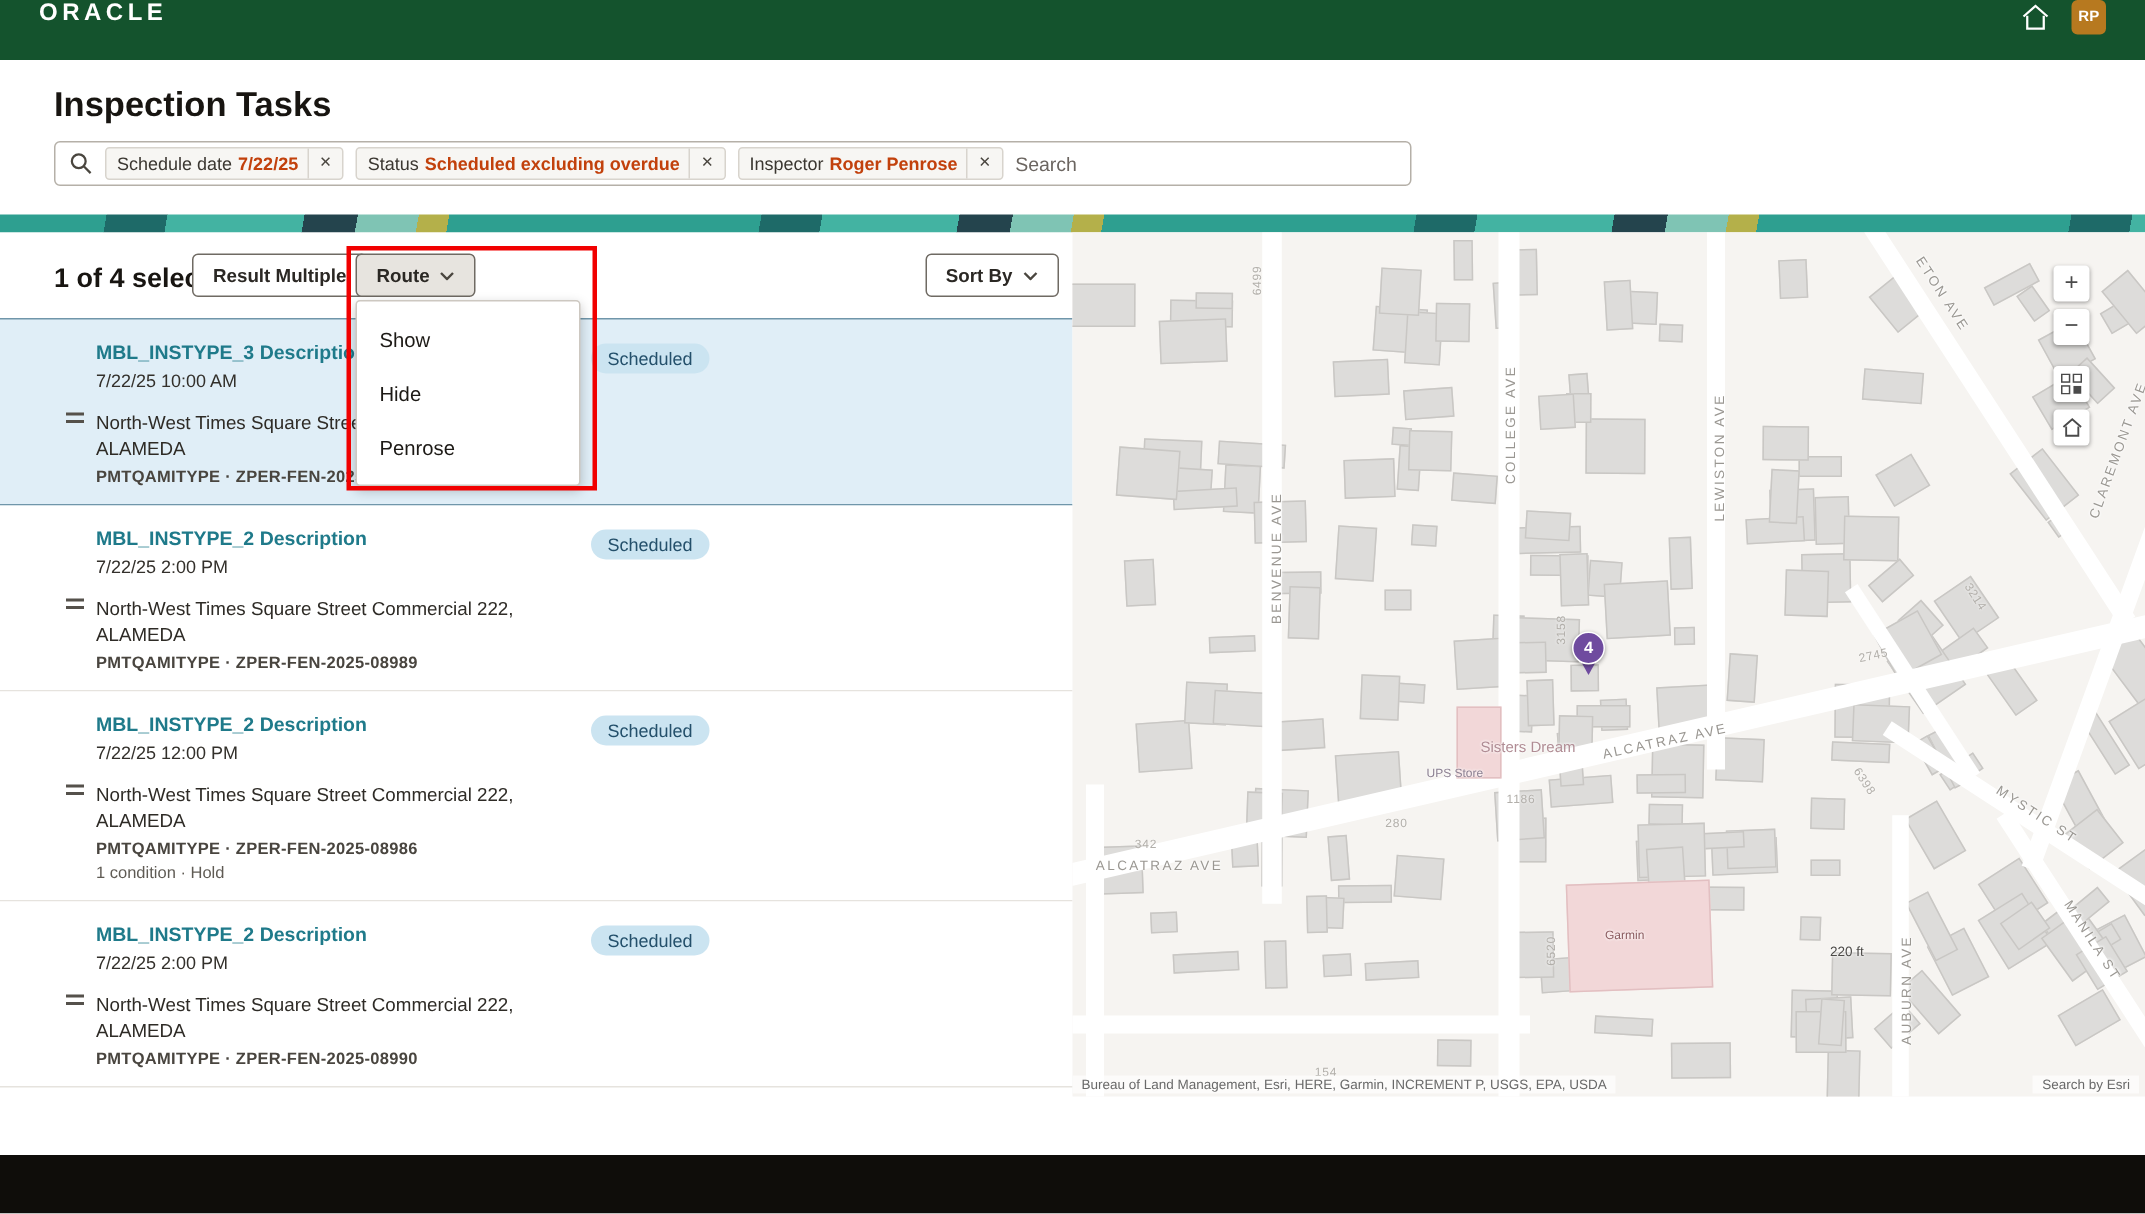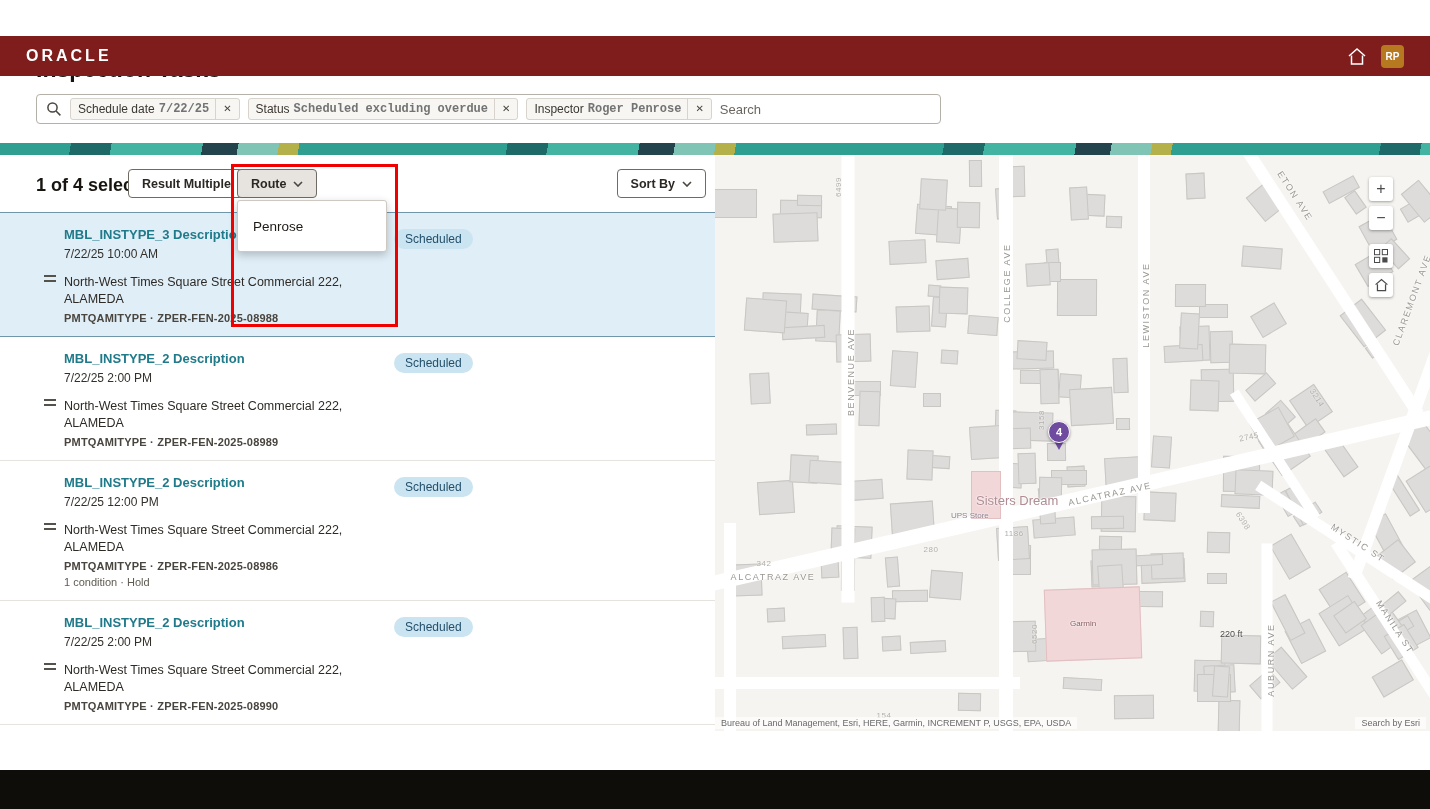--- a/index.html
+++ b/index.html
@@ -3,36 +3,36 @@
 <meta charset="utf-8">
 <style>
   * { box-sizing: border-box; margin: 0; padding: 0; }
   html,body { width:1430px; height:809px; }
   body {
     position: relative; overflow: hidden; background:#fff;
     font-family: "Liberation Sans", "DejaVu Sans", sans-serif;
     color:#1d1b18;
   }
   
-  .hdr { position:absolute; top:0; left:0; width:100%; height:40px; background:#7f1d1d;
-         display:flex; align-items:center; justify-content:space-between; padding:0 26px; z-index:20;margin-top:36px;}
+  .hdr { position:absolute; top:0; left:0; width:100%; height:40px; background:#14532d;
+         display:flex; align-items:flex-start; justify-content:space-between; padding:0 26px; z-index:20;}
   .logo { color:#fff; font-weight:bold; font-size:16px; letter-spacing:3px; }
   .hdr-right { display:flex; align-items:center; gap:14px; }
   .home-btn { display:flex; align-items:center; cursor:pointer; }
   .avatar { width:23px; height:23px; border-radius:4px; background:#b7791f; color:#fff;
             font-size:10px; font-weight:bold; display:flex; align-items:center; justify-content:center; }
   
   .title { position:absolute; top:56px; left:36px; font-size:23px; font-weight:bold; color:#181511; }
   .searchbar { position:absolute; top:94px; left:36px; width:905px; height:30px;
                border:1px solid #b5b0a8; border-radius:4px; background:#fff;
                display:flex; align-items:center; padding:0 9px; gap:8px; }
   .chip { display:inline-flex; align-items:center; height:22px; background:#f7f6f3;
           border:1px solid #d8d4cd; border-radius:3px; font-size:12px; padding:0 0 0 7px; cursor:pointer; white-space:nowrap;}
   .chip-label { color:#3b3731; margin-right:4px; }
-  .chip-value { color:#737373; font-weight:bold;font-family:Liberation Mono, monospace; }
+  .chip-value { color:#c2410c; font-weight:bold; }
   .chip-x { padding:0 7px; margin-left:6px; border-left:1px solid #d8d4cd; color:#4a463f;
             font-size:10px; line-height:20px; cursor:pointer; }
   .search-input { flex:1; border:none; outline:none; font-size:13px; color:#33302b;
                   font-family:"Liberation Sans","DejaVu Sans",sans-serif; background:transparent; }
   .search-input::placeholder { color:#6b6560; }
   
   .deco { position:absolute; top:143px; left:0; width:100%; height:12px;
     background: repeating-linear-gradient(100deg,
       #2e9f90 0px, #2e9f90 70px, #1e6a68 70px, #1e6a68 110px,
       #43b3a2 110px, #43b3a2 200px, #24444d 200px, #24444d 235px,
@@ -80,21 +80,21 @@
   .map { position:relative; width:715px; height:576px; background:#f6f4f1; overflow:hidden; flex:none; }
   .bldg { position:absolute; background:#dddcda; border:1px solid #c9c7c4; z-index:1; }
   .road { position:absolute; background:#ffffff; z-index:2; }
   .poi  { position:absolute; background:#f2d7d8; border:1px solid #e2bfc1; z-index:3; }
   .poi-safeway { left:330px; top:433px; width:96px; height:72px; transform:rotate(-2deg); }
   .poi-ups { left:256px; top:316px; width:30px; height:48px; }
   .poi-label { position:absolute; z-index:4; font-size:8px; color:#8a5a5e; white-space:nowrap;
                text-shadow:0 0 2px #fff,0 0 2px #fff; }
   .lbl-safeway { left:355px; top:464px; }
   .lbl-ups { left:236px; top:356px; color:#8b7f91; }
-  .lbl-dream { left:261px; top:338px; color:#b08c94; font-size:13px; }
+  .lbl-dream { left:272px; top:338px; color:#b08c94; font-size:10px; }
   .map-label { position:absolute; z-index:4; font-size:9px; letter-spacing:1.6px; color:#9a9792;
                white-space:nowrap; text-shadow:0 0 2px #fff,0 0 2px #fff,0 0 3px #fff; }
   .num-label { position:absolute; z-index:4; font-size:8px; letter-spacing:.5px; color:#b2afaa;
                white-space:nowrap; text-shadow:0 0 2px #fff; }
   .scale-label { position:absolute; left:505px; top:474px; z-index:5; font-size:9px; color:#4c4a47;
                  text-shadow:0 0 2px #fff,0 0 2px #fff; }
   .marker-wrap { position:absolute; left:333px; top:266px; z-index:5; width:22px; height:30px; cursor:pointer; }
   .marker-circle { position:absolute; width:22px; height:22px; border-radius:50%; background:#6f4b9f;
                    border:1px solid #fff; box-shadow:0 1px 3px rgba(0,0,0,.4); color:#fff;
                    font-size:11px; font-weight:bold; display:flex; align-items:center; justify-content:center; }
@@ -258,20 +258,22 @@
 
         </div>
         <div class="t-right">
           <span class="badge">Scheduled</span>
         </div>
       </div>
 
     </div>
 
     <div class="menu">
+      <div class="menu-item">Show</div>
+      <div class="menu-item">Hide</div>
       <div class="menu-item">Penrose</div>
     </div>
 
     <div class="red-rect"></div>
   </div>
 
   <div class="map" id="mapCanvas">
 
     <div class="poi poi-safeway"></div>
     <div class="poi poi-ups"></div>

